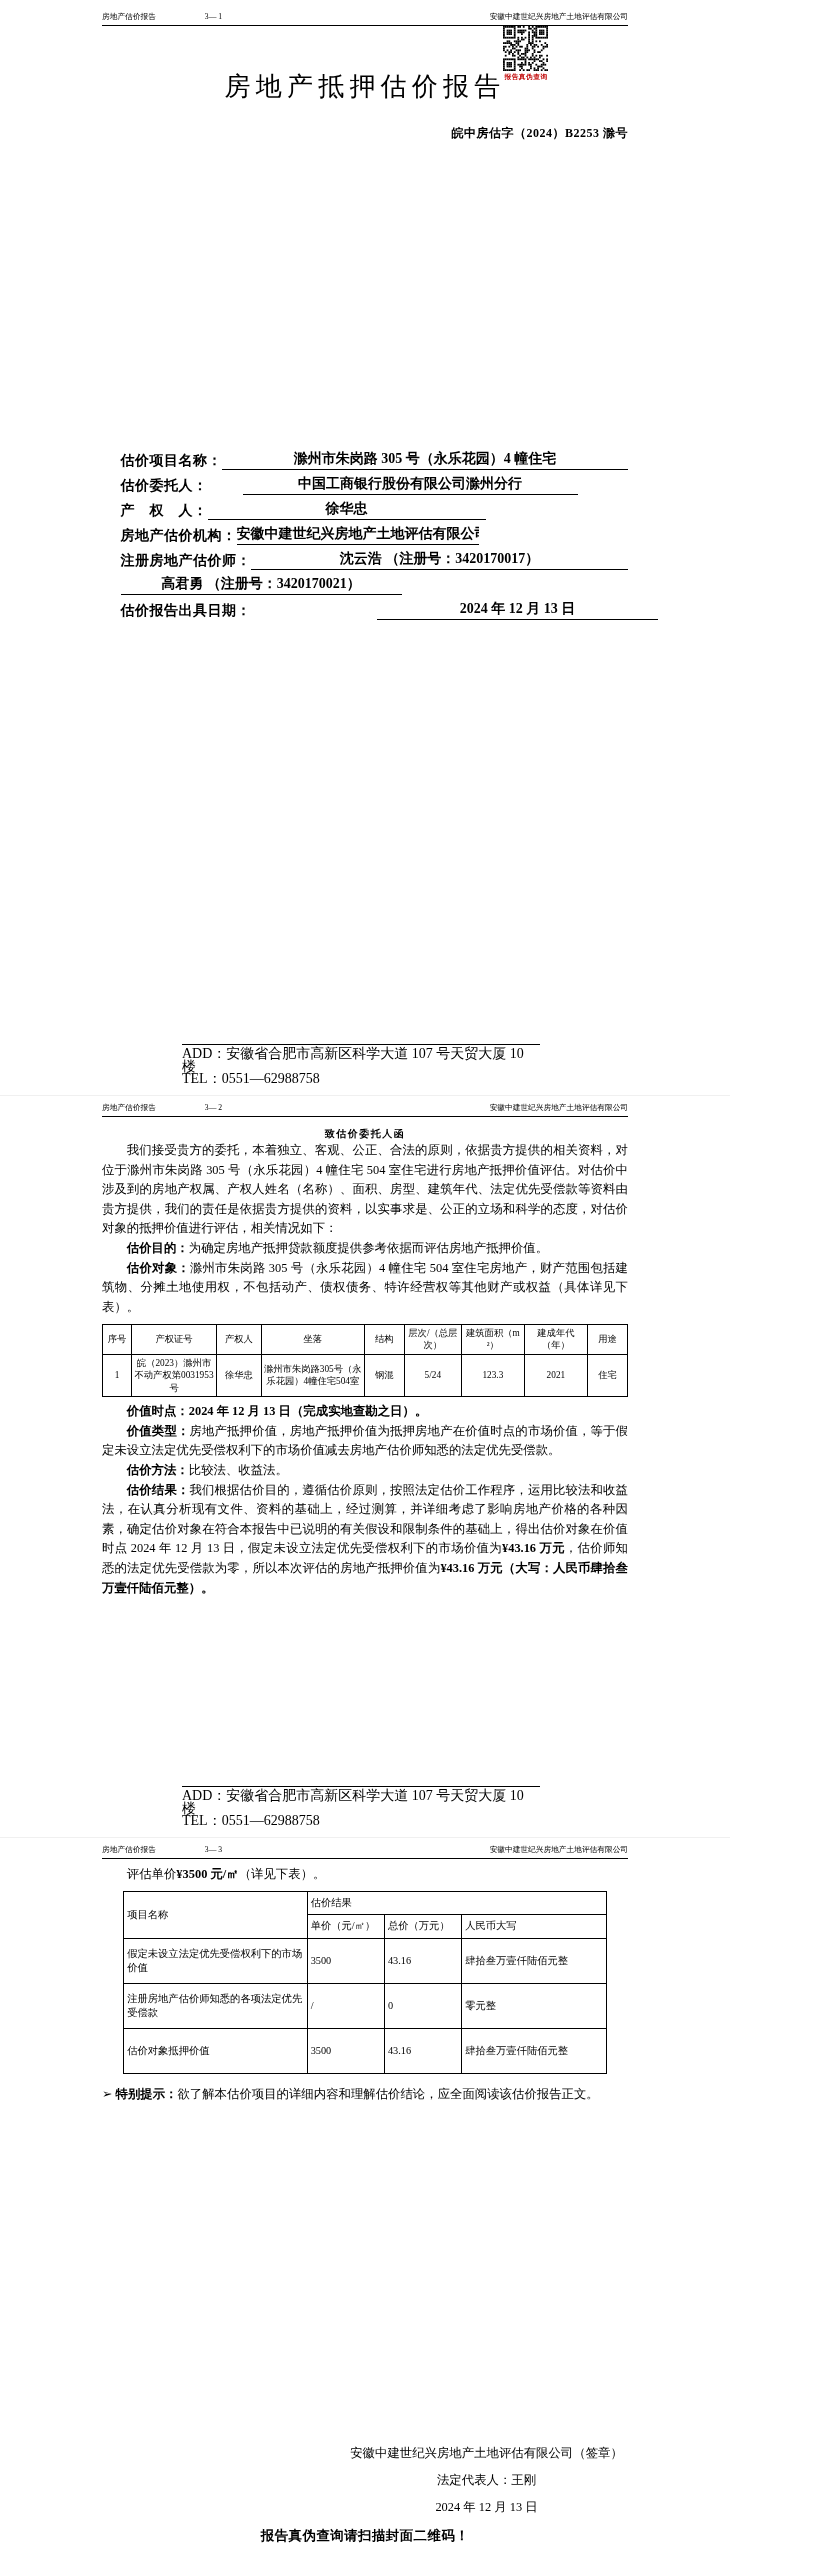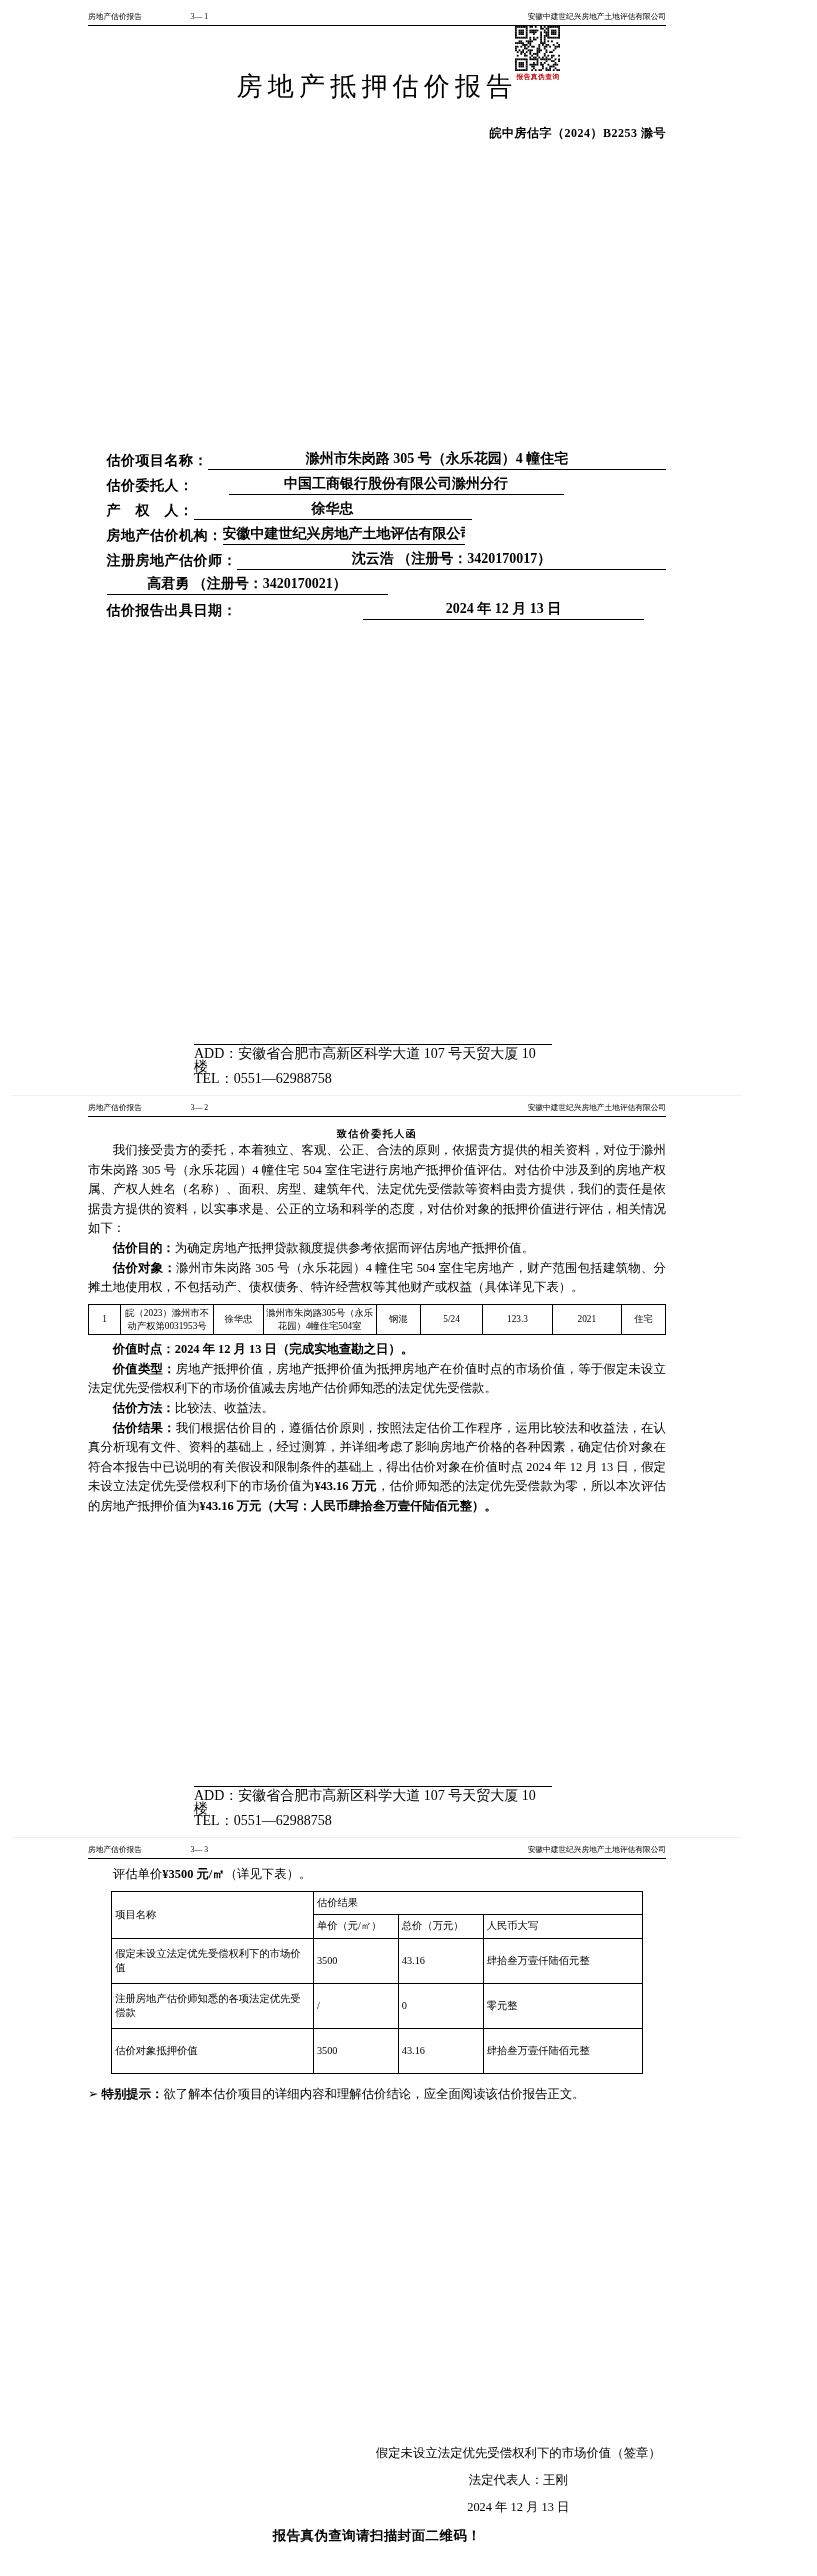--- a/index.html
+++ b/index.html
@@ -3,21 +3,21 @@
 <meta charset="utf-8">
 <style>
   * { box-sizing: border-box; }
   html,body { margin:0; padding:0; }
   body {
     width:818px;
     background:#ffffff;
     color:#000;
     font-family:"Liberation Serif","DejaVu Serif",serif;
   }
-  .page { position:relative; width:730px; padding:0 76px; background:#fff; overflow:hidden;margin-left:12px; }
+  .page { position:relative; width:730px; padding:0 102px; background:#fff; overflow:hidden; }
   #page1 { height:1095px; }
   #page2 { height:742px; border-top:1px solid #f0f0f0; }
   #page3 { height:1463px; border-top:1px solid #f0f0f0; }
 
   .pg-header {
     display:flex; align-items:flex-end;
     font-size:7.7px; line-height:1.3;
     border-bottom:0.5px solid #000;
     padding:12.4px 0 2.6px 0;
   }
@@ -436,20 +436,31 @@
         <col style="width:70px">
         <col style="width:37px">
         <col style="width:85px">
         <col style="width:33px">
         <col style="width:47px">
         <col style="width:52px">
         <col style="width:52px">
         <col style="width:33px">
     </colgroup>
     <tbody>
+        <tr>
+      <th>序号</th>
+      <th>产权证号</th>
+      <th>产权人</th>
+      <th>坐落</th>
+      <th>结构</th>
+      <th>层次/（总层次）</th>
+      <th>建筑面积（m²）</th>
+      <th>建成年代（年）</th>
+      <th>用途</th>
+    </tr>
     <tr>
       <td>1</td>
       <td>皖（2023）滁州市不动产权第0031953号</td>
       <td>徐华忠</td>
       <td>滁州市朱岗路305号（永乐花园）4幢住宅504室</td>
       <td>钢混</td>
       <td>5/24</td>
       <td>123.3</td>
       <td>2021</td>
       <td>住宅</td>
@@ -515,21 +526,21 @@
       <td>43.16</td>
       <td>肆拾叁万壹仟陆佰元整</td>
     </tr>
   </tbody>
     </table>
 
   <p class="body note"><span>➢ </span><b>特别提示：</b><span>欲了解本估价项目的详细内容和理解估价结论，应全面阅读该估价报告正文。</span></p>
 
   <div class="sig">
     <div class="sig-inner">
-      <div>假定未设立法定优先受偿权利下的市场价值（签章）</div>
+      <div>安徽中建世纪兴房地产土地评估有限公司（签章）</div>
       <div>法定代表人：王刚</div>
       <div>2024 年 12 月 13 日</div>
     </div>
   </div>
 
   <p class="scan-tip">报告真伪查询请扫描封面二维码！</p>
 
 </div>
 
 

